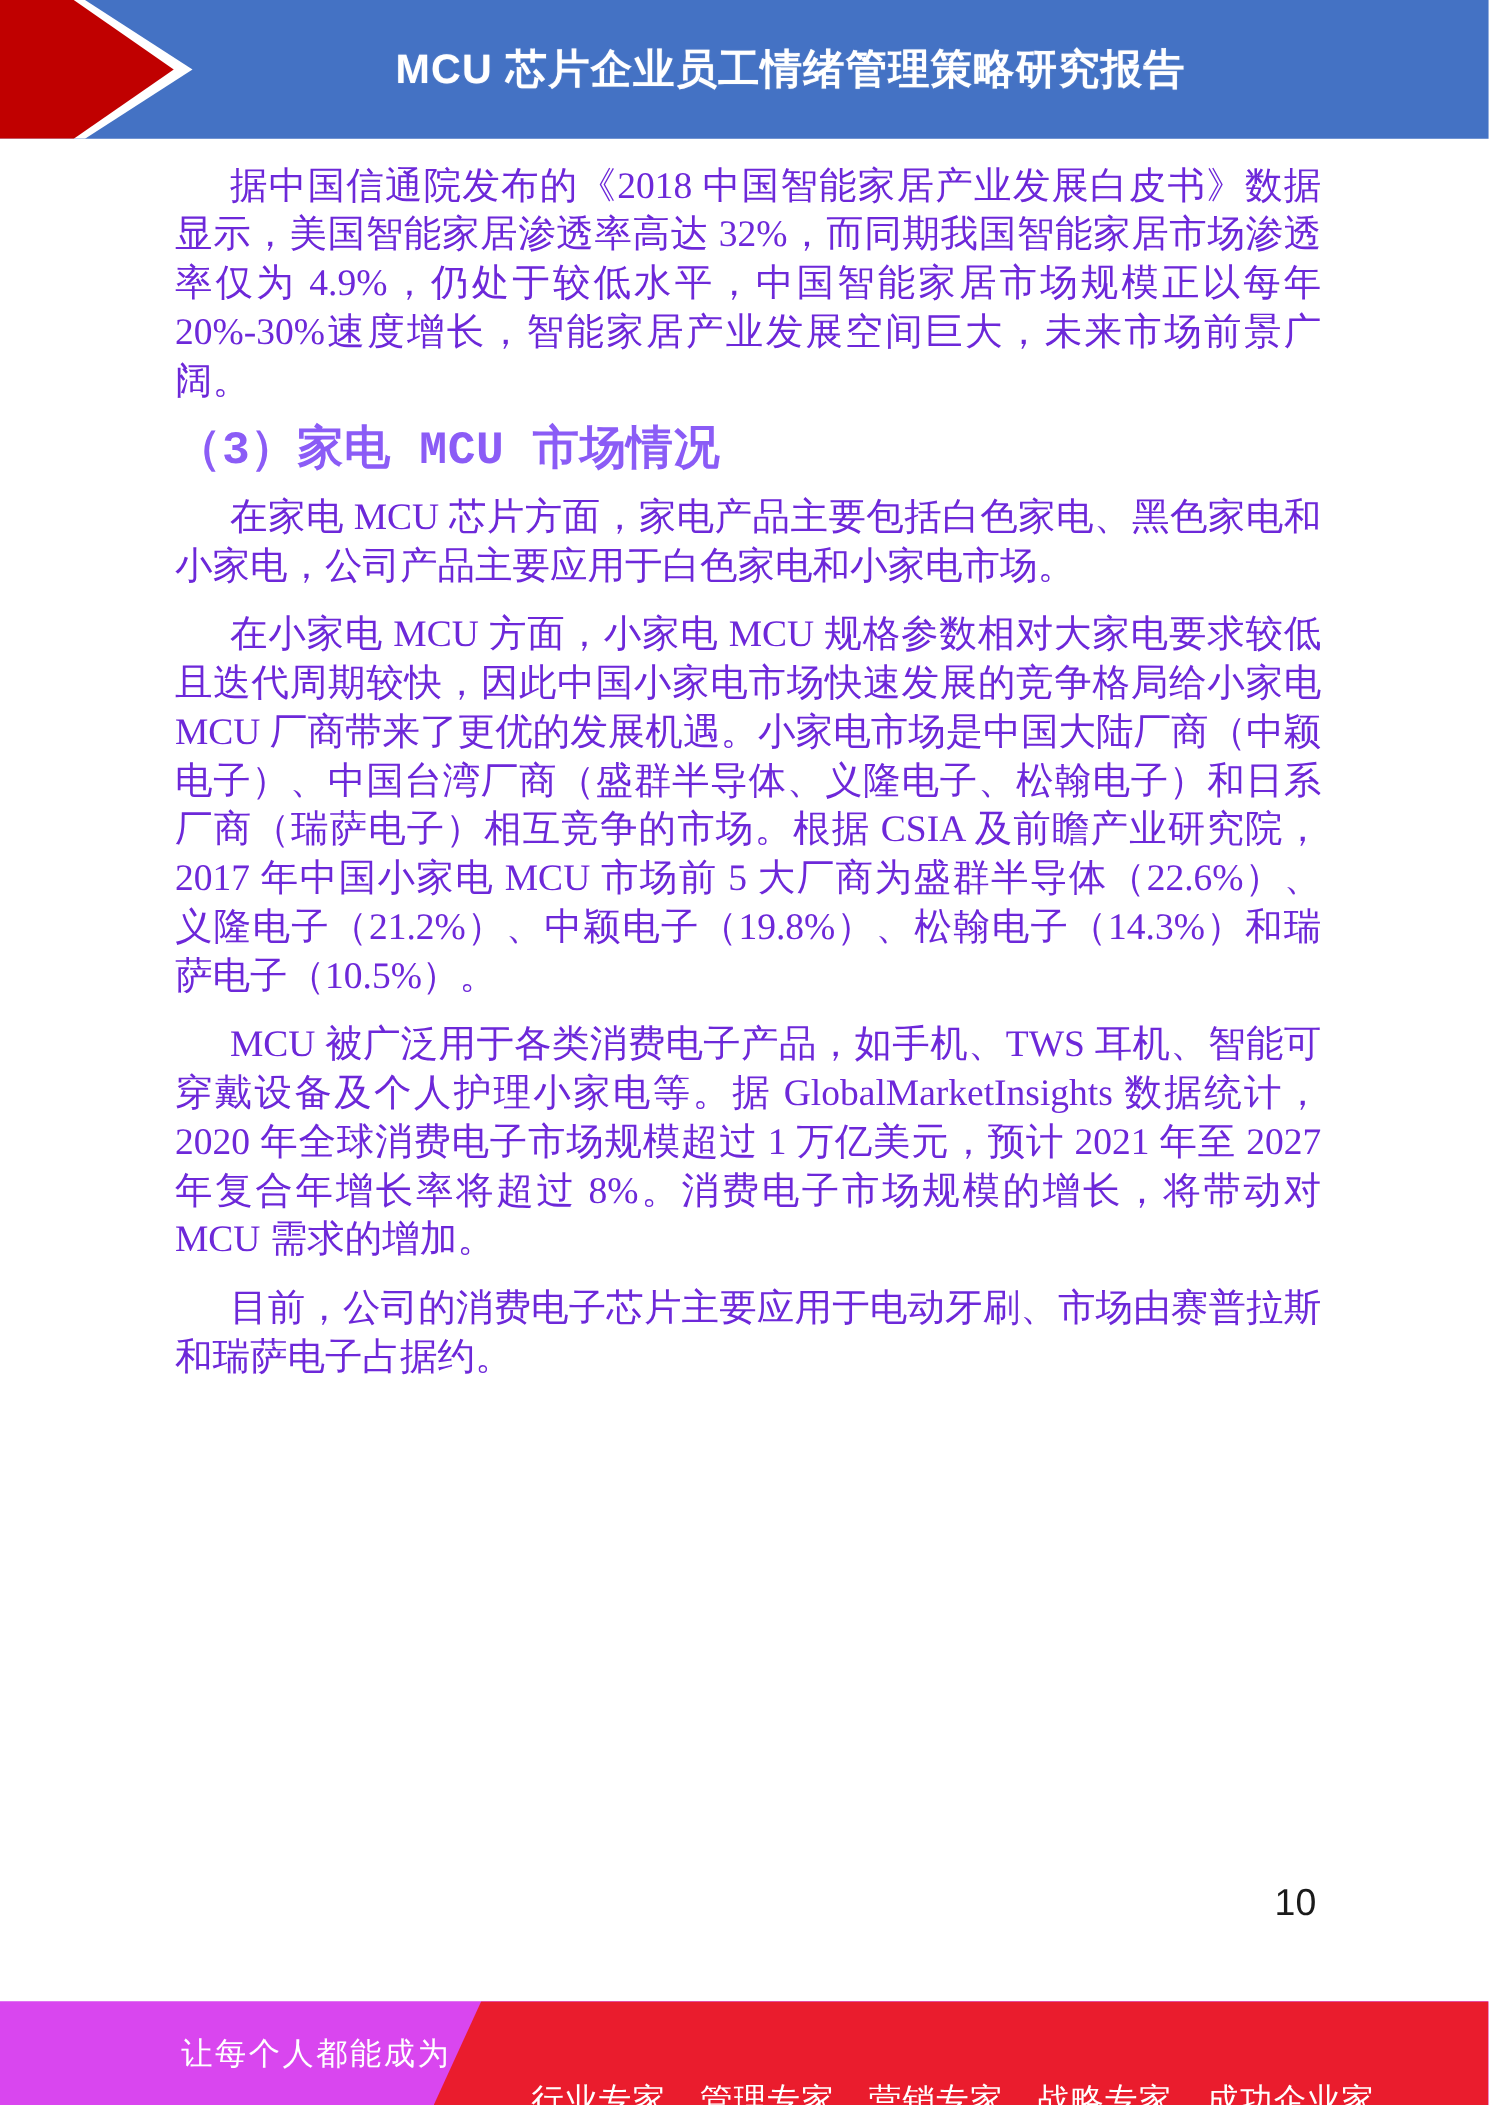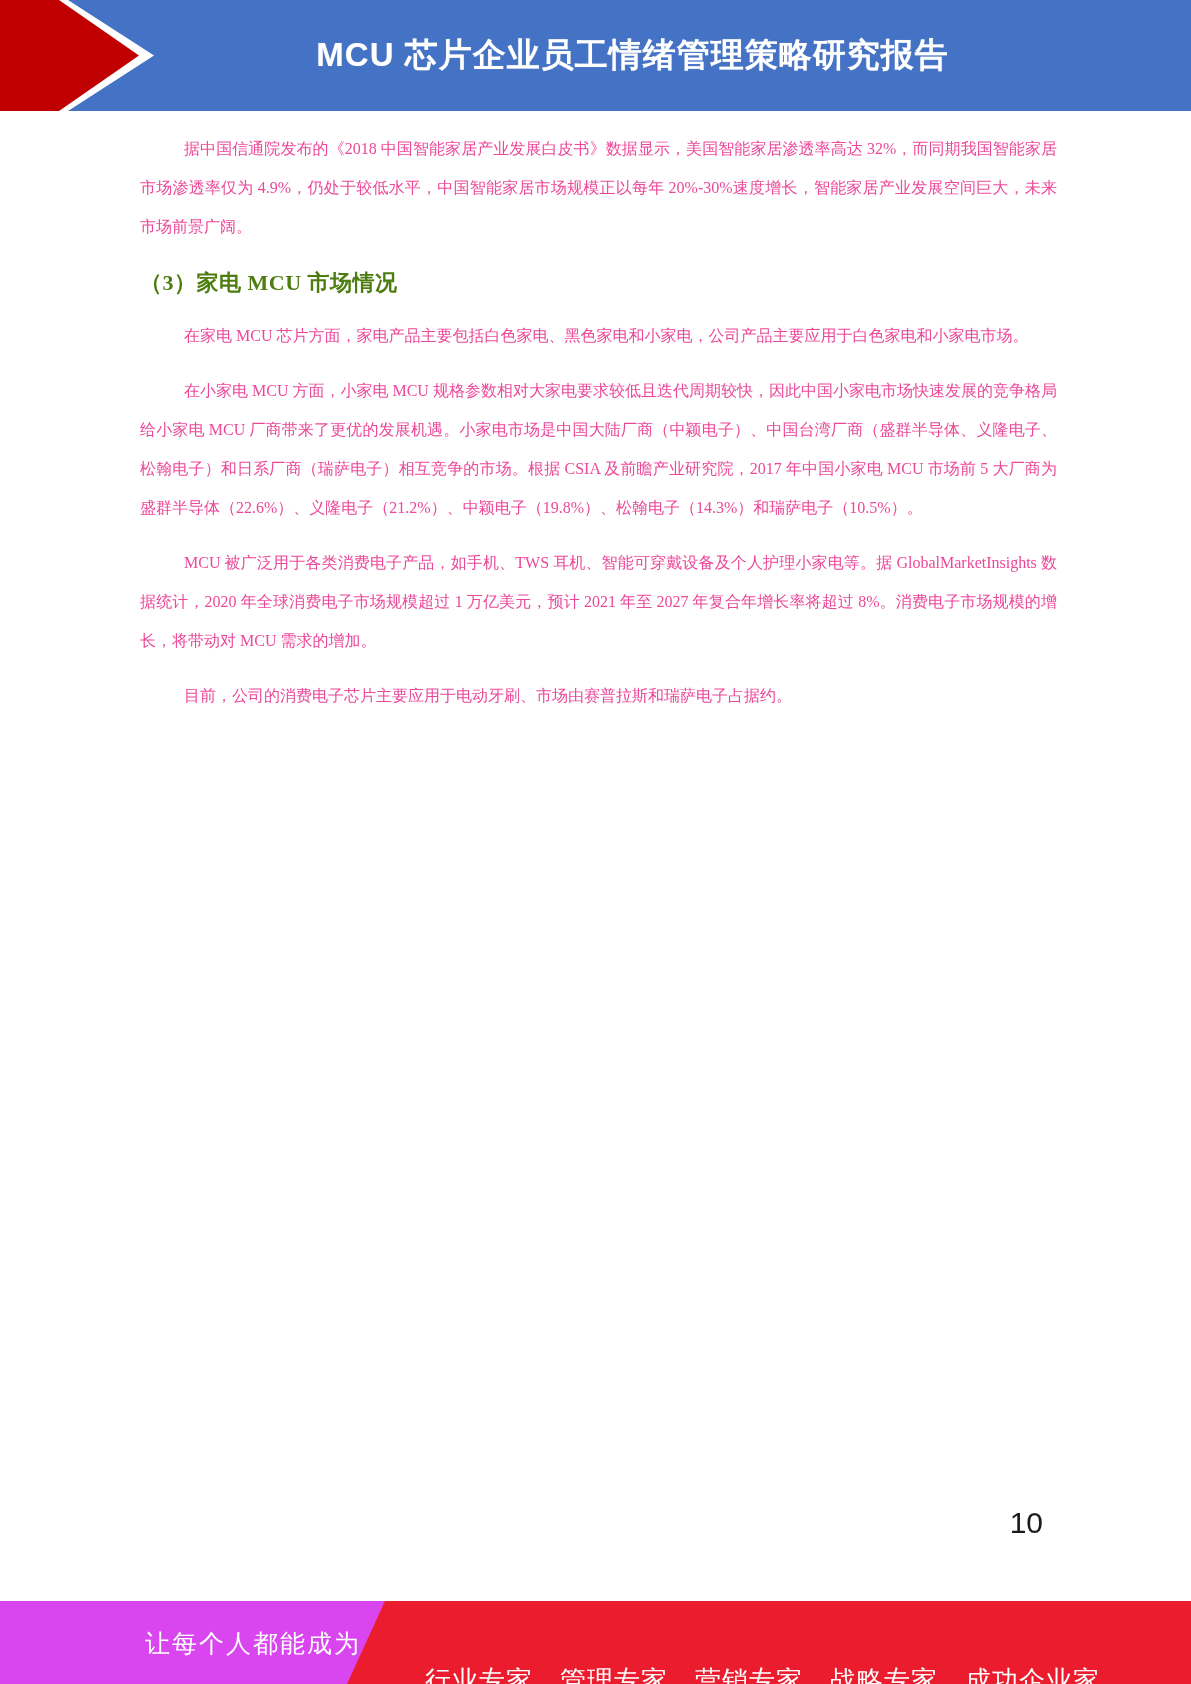--- a/index.html
+++ b/index.html
@@ -19,32 +19,32 @@
     font-weight:bold; font-size:33px; letter-spacing:1px; white-space:nowrap;
     text-shadow:0 0 1px rgba(255,255,255,.4);
   }
 
   
   .doc-body {
     position:absolute; top:111px; left:0; right:0;
     padding:18px 134px 0 140px;
   }
   .par {
-    font-size:16px; line-height:39px; text-align:justify; text-indent:44px;
-    margin:0 0 16px 0; color:#ec4899;
+    font-size:30px; line-height:39px; text-align:justify; text-indent:44px;
+    margin:0 0 16px 0; color:#6d28d9;
   }
   .sec-heading {
-    font-family:Liberation Serif, serif; font-weight:bold;
-    font-size:22px; line-height:42px; margin:6px 0 12px 0; color:#4d7c0f;
+    font-family:Liberation Mono, monospace; font-weight:bold;
+    font-size:37px; line-height:42px; margin:6px 0 12px 0; color:#8b5cf6;
     letter-spacing:.5px;
   }
 
   
   .page-number {
-    position:absolute; top:1506px; right:148px;
+    position:absolute; top:1506px; right:138px;
     font-family:"Liberation Sans", sans-serif; font-size:30px; color:#1a1a1a;
   }
 
   
   .footer-band {
     position:absolute; left:0; bottom:0; width:100%; height:83px;
     background:#d946ef; overflow:hidden;
   }
   .footer-red-wedge {
     position:absolute; top:0; left:0; width:100%; height:100%;

